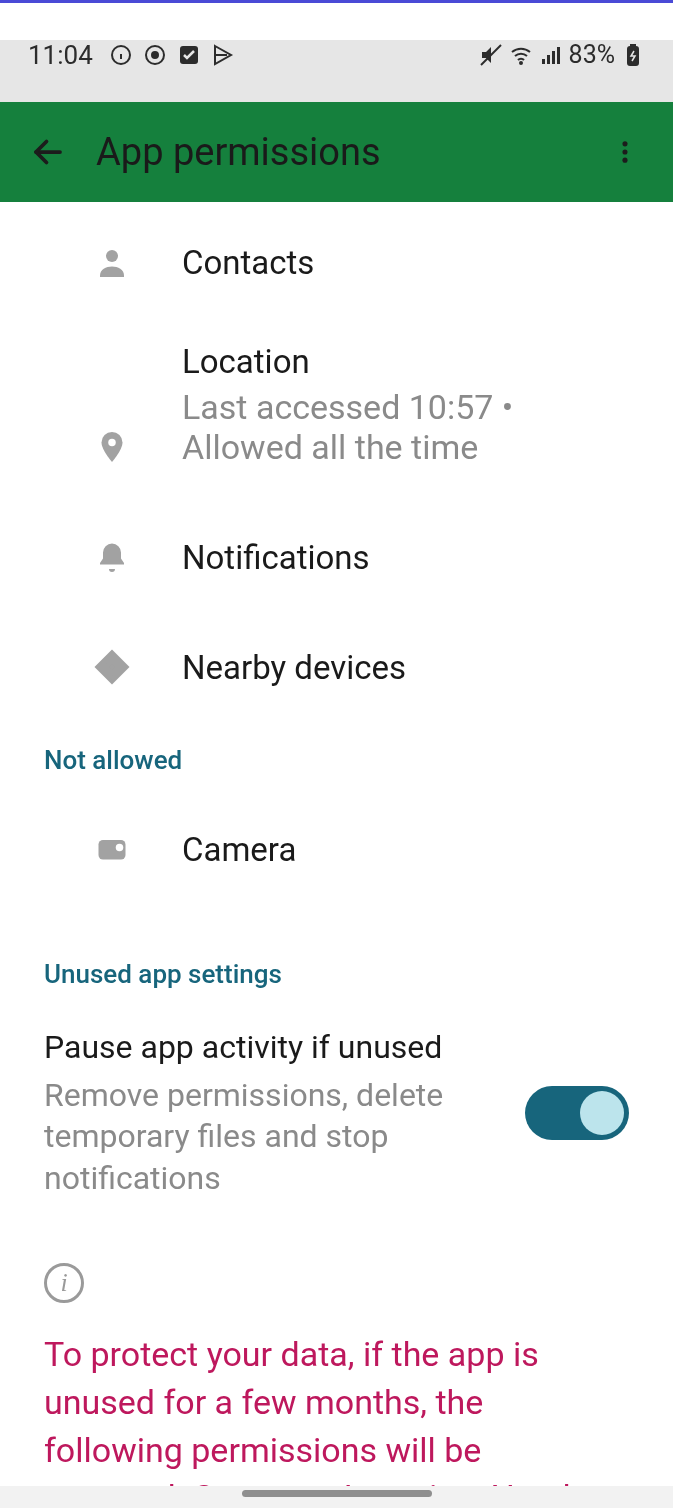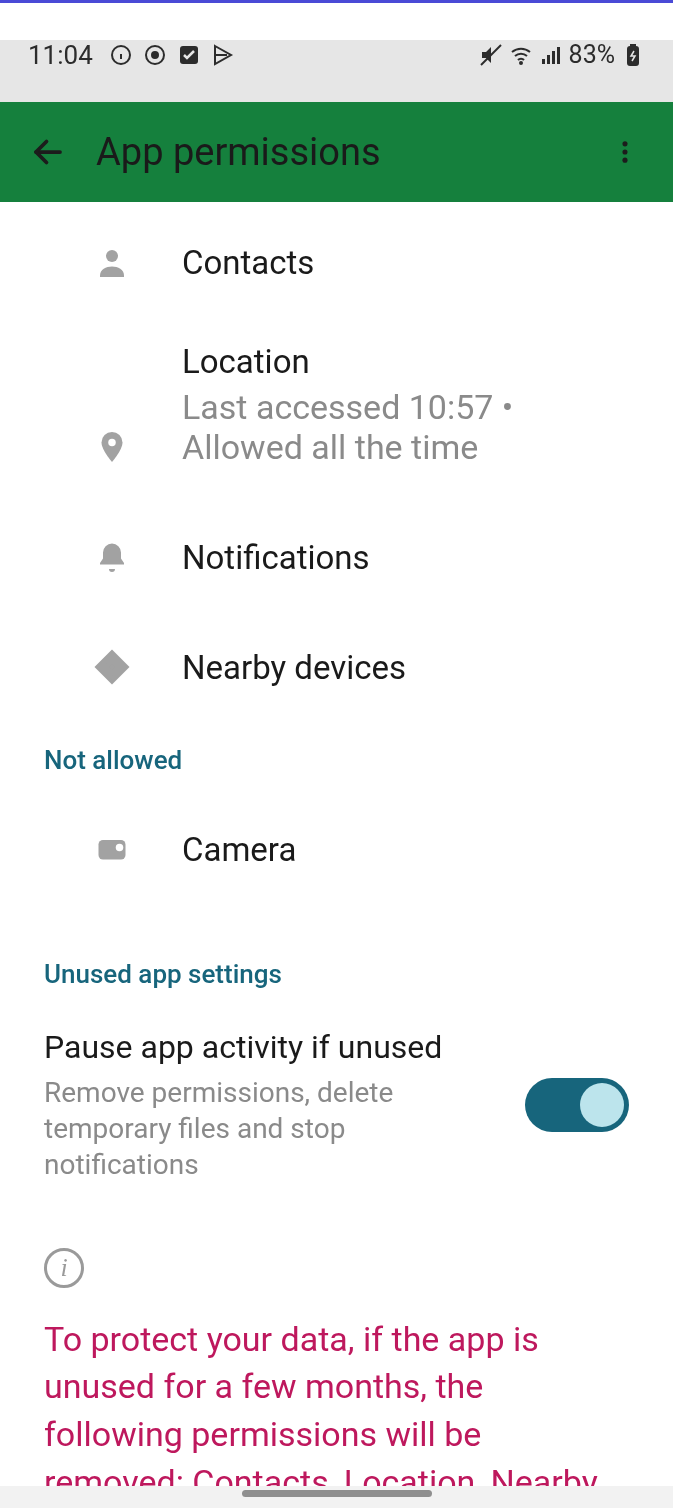--- a/index.html
+++ b/index.html
@@ -82,21 +82,21 @@
   }
 
   .setting-item {
     padding: 24px 44px;
     display: flex;
     align-items: center;
     gap: 20px;
   }
   .setting-text { flex: 1; }
   .setting-title { font-size: 32px; color: #1a1a1a; line-height: 1.3; }
-  .setting-sub { font-size: 28px; color: #8a8a8a; margin-top: 6px; line-height: 1.3; }
+  .setting-sub { font-size: 32px; color: #8a8a8a; margin-top: 6px; line-height: 1.3; }
 
   .toggle {
     width: 104px; height: 54px;
     border-radius: 27px;
     background: #17657c;
     position: relative;
     flex-shrink: 0;
   }
   .toggle .knob {
     position: absolute;

